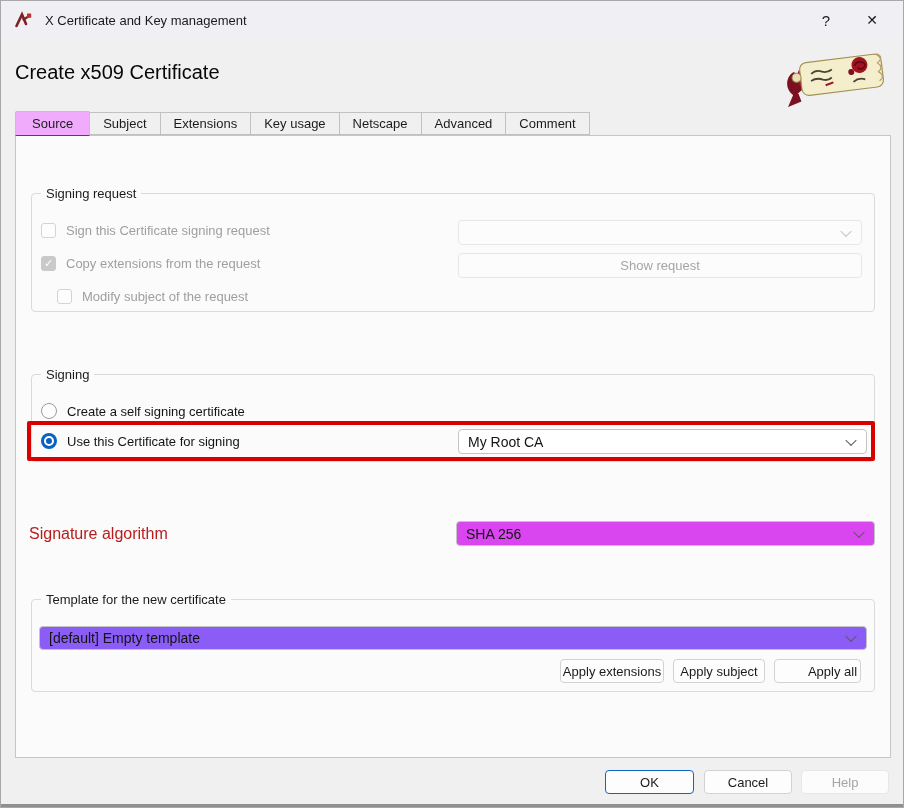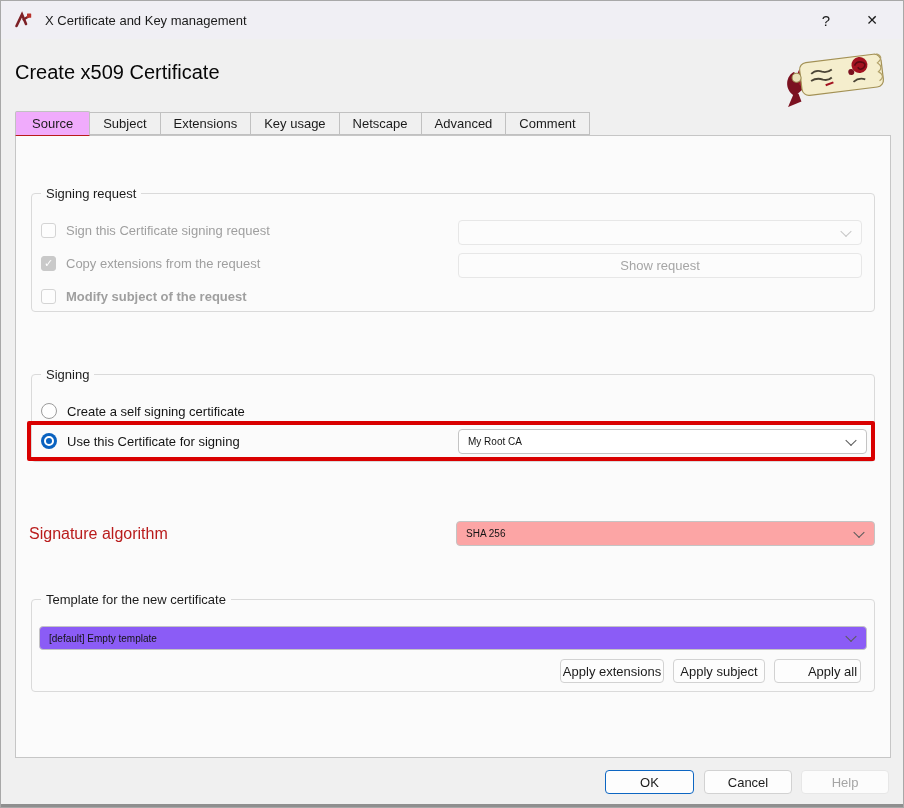--- a/index.html
+++ b/index.html
@@ -67,21 +67,21 @@
   .checkbox.checked{ background:#c9c9c9; border-color:#c9c9c9; color:#ffffff; font-size:11px; line-height:1; }
 
   .radiorow{ position:absolute; display:flex; align-items:center; gap:10px; color:#141414; }
   .radio-off{ width:16px; height:16px; border-radius:50%; border:1px solid #9b9b9b; background:#fefefe; flex:none; }
   .radio-on{ width:16px; height:16px; border-radius:50%; background:#0a62c0; position:relative; flex:none; }
   .radio-on::after{ content:""; position:absolute; inset:3px; border:2px solid #fff; border-radius:50%; }
 
   .combo{
     position:absolute; display:flex; align-items:center;
     padding:0 26px 0 9px; border:1px solid #c4c4c4; border-radius:4px;
-    background:#fdfdfd; color:#141414; font-size:10px;
+    background:#fdfdfd; color:#141414; font-size:14px;
   }
   .combo.disabled{ border-color:#e7e7e7; background:#fcfcfc; color:#9f9f9f; }
   .chev{
     position:absolute; right:11px; top:50%;
     width:8px; height:8px; border-right:1.6px solid #5a5a5a; border-bottom:1.6px solid #5a5a5a;
     transform:translateY(-70%) rotate(45deg);
   }
   .chev.dis{ border-color:#c6c6c6; }
 
   .btn{
@@ -160,21 +160,21 @@
   </div>
 
   <div class="cbrow" style="left:40px; top:255px;">
     <div class="checkbox checked">
       <span>✓</span>
     </div>
     <div>Copy extensions from the request</div>
   </div>
   <div class="btn disabled" style="left:457px; top:252px; width:404px; height:25px;">Show request</div>
 
-  <div class="cbrow" style="left:40px; top:288px;font-weight:bold;">
+  <div class="cbrow" style="left:56px; top:288px;">
     <div class="checkbox"></div>
     <div>Modify subject of the request</div>
   </div>
 
   <div class="group" style="left:30px; top:373px; width:844px; height:88px;padding-left:8px;">
     <div class="legend">Signing</div>
   </div>
 
   <div class="radiorow" style="left:40px; top:402px;">
     <div class="radio-off"></div>
@@ -186,21 +186,21 @@
   <div class="radiorow" style="left:40px; top:432px;">
     <div class="radio-on"></div>
     <div>Use this Certificate for signing</div>
   </div>
   <div class="combo" style="left:457px; top:428px; width:409px; height:25px; background:#ffffff;">
     <span>My Root CA</span>
     <span class="chev"></span>
   </div>
 
   <div class="label" style="left:28px; top:524px;">Signature algorithm</div>
-  <div class="combo" style="left:455px; top:520px; width:419px; height:25px; background:#fca5a5;">
+  <div class="combo" style="left:455px; top:520px; width:419px; height:25px; background:#d946ef;">
     <span>SHA 256</span>
     <span class="chev"></span>
   </div>
 
   <div class="group" style="left:30px; top:598px; width:844px; height:93px;">
     <div class="legend">Template for the new certificate</div>
   </div>
   <div class="combo" style="left:38px; top:625px; width:828px; height:24px; background:#8b5cf6;">
     <span>[default] Empty template</span>
     <span class="chev"></span>

